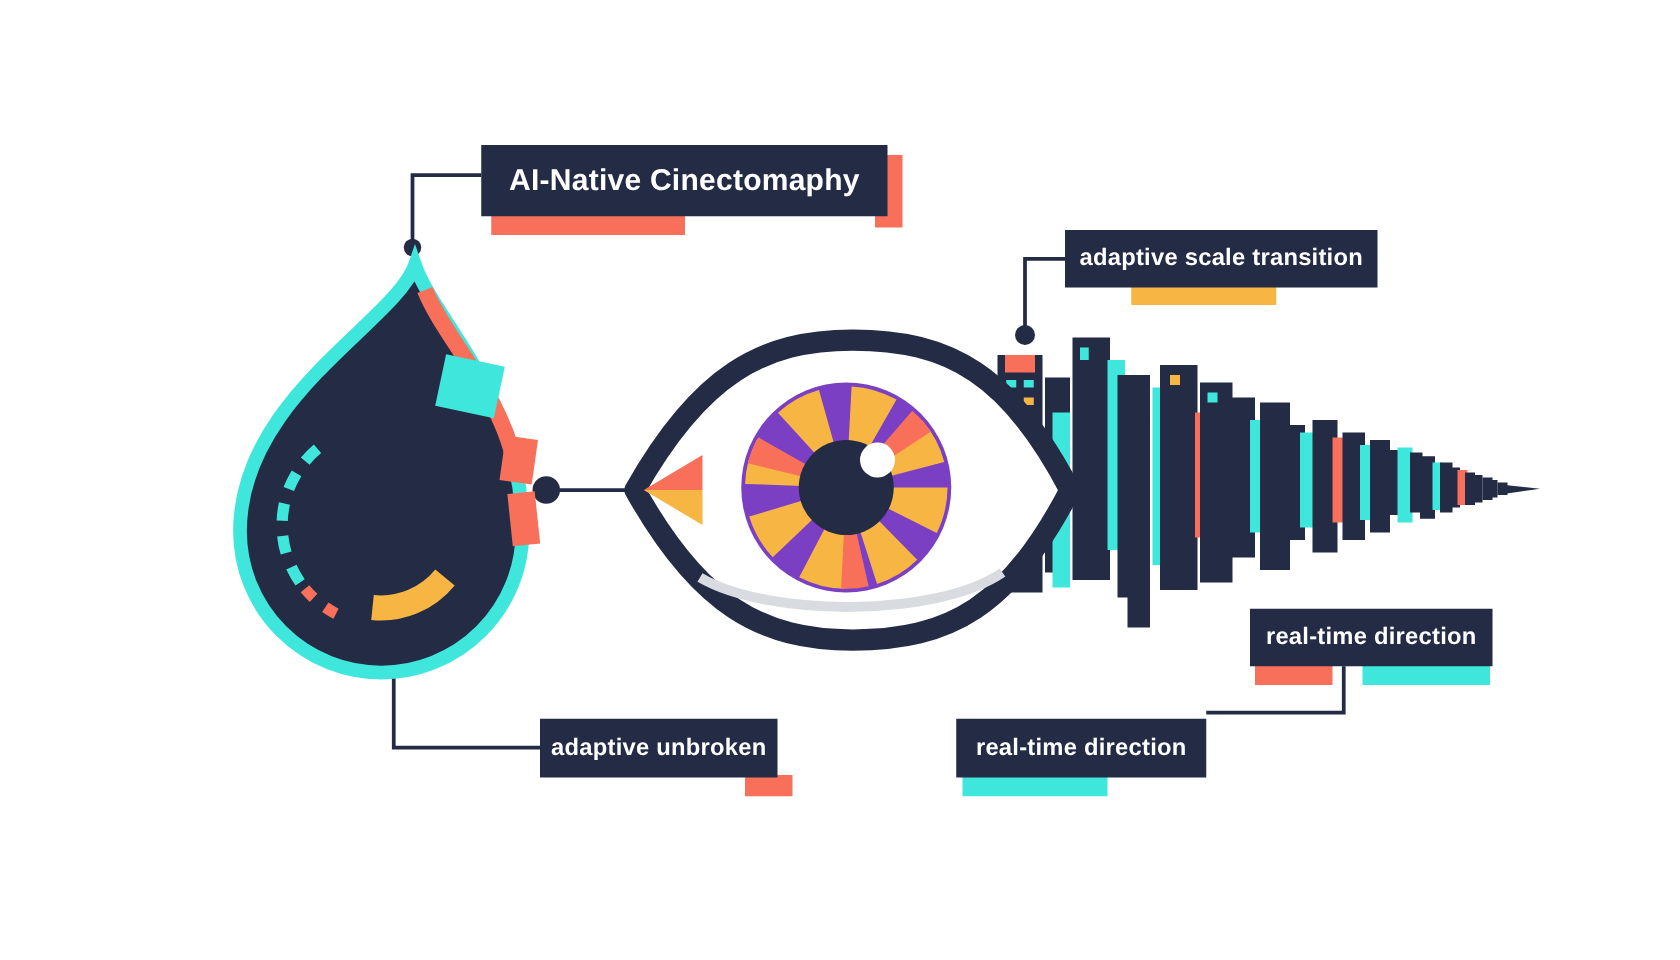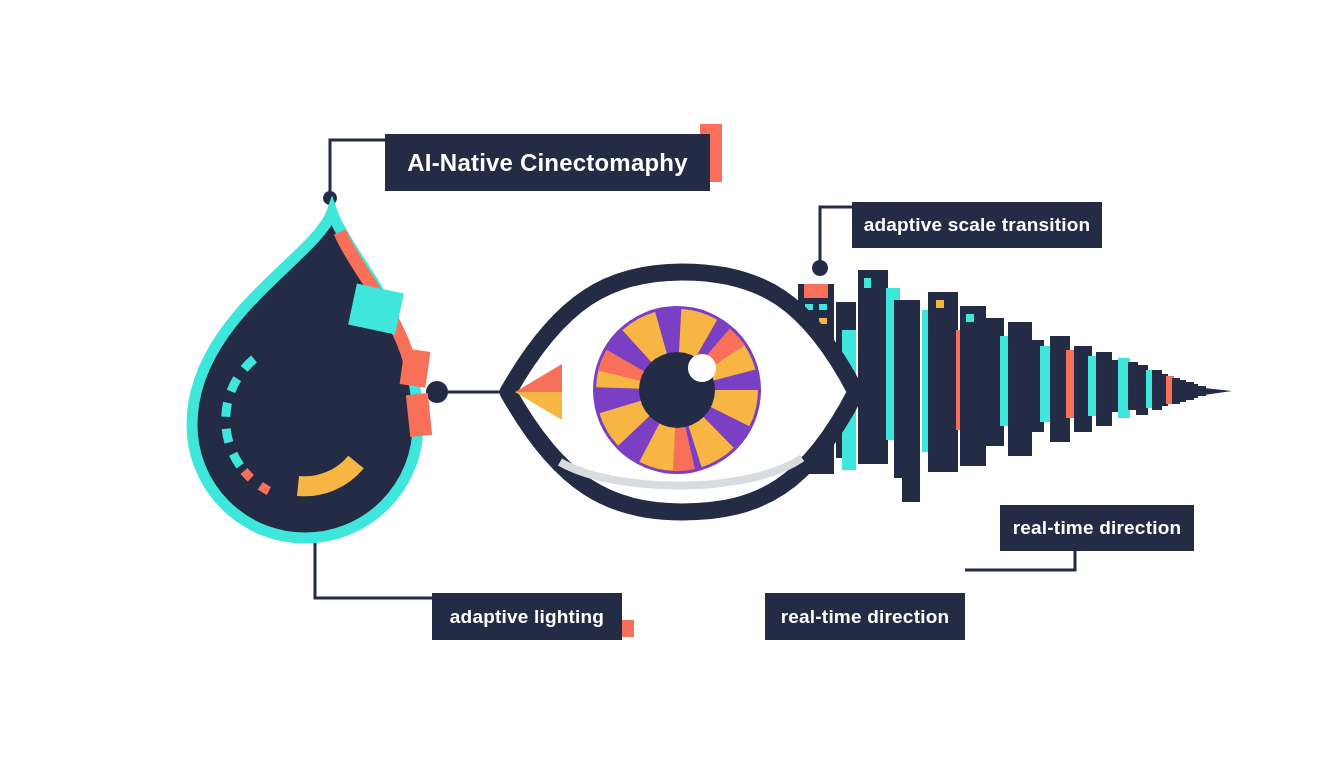--- a/index.html
+++ b/index.html
@@ -22,21 +22,20 @@
   .art{position:absolute;inset:0;width:1344px;height:768px;}
   .box{
     position:absolute;
     background:var(--navy);
     color:#ffffff;
     display:flex;align-items:center;justify-content:center;
     font-weight:bold;
     letter-spacing:0.2px;
     z-index:3;
     white-space:nowrap;
-    margin-top:18px;
   }
   .bar{position:absolute;z-index:2;}
   .bar.coral{background:var(--coral);}
   .bar.cyan{background:var(--cyan);}
   .bar.orange{background:var(--orange);}
   #title-box{left:385px;top:116px;width:325px;height:57px;font-size:24px;}
   #scale-box{left:852px;top:184px;width:250px;height:46px;font-size:19px;}
   #realtime-right-box{left:1000px;top:487px;width:194px;height:46px;font-size:19px;}
   #realtime-bottom-box{left:765px;top:575px;width:200px;height:47px;font-size:19px;}
   #lighting-box{left:432px;top:575px;width:190px;height:47px;font-size:19px;}
@@ -158,16 +157,16 @@
 
   <div class="box" id="realtime-right-box">
     <span>real-time direction</span>
   </div>
 
   <div class="box" id="realtime-bottom-box">
     <span>real-time direction</span>
   </div>
 
   <div class="box" id="lighting-box">
-    <span>adaptive lighting</span>
+    <span>adaptive unbroken</span>
   </div>
 
 </div>
 
 </body></html>

